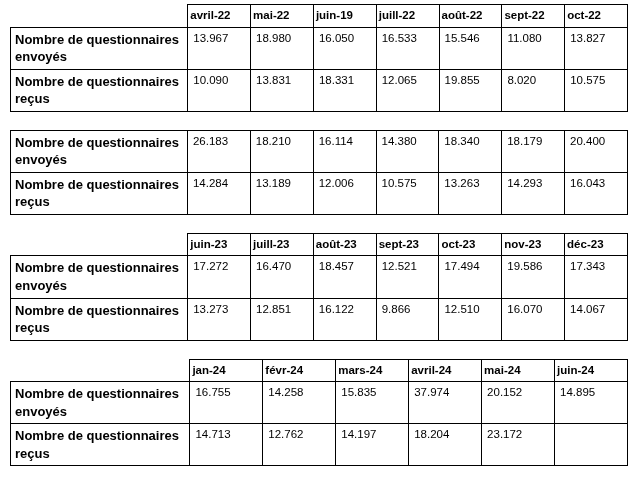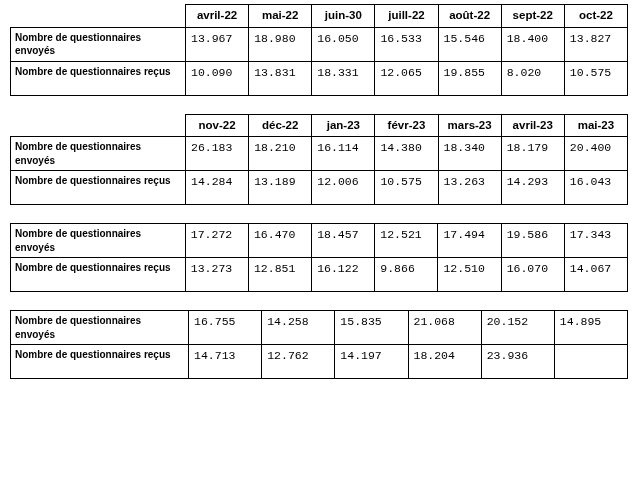--- a/index.html
+++ b/index.html
@@ -31,37 +31,35 @@
     font-size: 11.5px;
     padding: 3px 5px;
     vertical-align: top;
     line-height: 1.35;
     font-weight: normal;
     text-align: left;
   }
   
   table.qtable td.rowhead {
     font-weight: bold;
-    font-size: 10px;
+    font-size: 13px;
     padding-left: 4px;
     width: 172px;
   }
   table.qtable th.colhead {
     font-weight: bold;
-    text-align: center;
     font-size: 11.5px;
     padding: 3px 2px;
   }
   table.qtable td.corner {
     border: none;
     width: 172px;
   }
   table.qtable td.datacell {
     font-size: 11.5px;
-    font-family: Liberation Mono, monospace;
   }
   .t1 col.lbl, .t2 col.lbl, .t3 col.lbl { width: 172px; }
   .t1 col.dat, .t2 col.dat, .t3 col.dat { width: 64px; }
   .t4 col.lbl { width: 176px; }
   .t4 col.dat { width: 74px; }
   .rowbody { height: 34px; }
 </style>
 </head>
 <body>
 
@@ -76,34 +74,34 @@
         <col class="dat">
         <col class="dat">
         <col class="dat">
         <col class="dat">
     </colgroup>
     <tbody>
       <tr>
         <td class="corner"></td>
         <th class="colhead">avril-22</th>
         <th class="colhead">mai-22</th>
-        <th class="colhead">juin-30</th>
+        <th class="colhead">juin-19</th>
         <th class="colhead">juill-22</th>
         <th class="colhead">août-22</th>
         <th class="colhead">sept-22</th>
         <th class="colhead">oct-22</th>
       </tr>
       <tr class="rowbody">
         <td class="rowhead">Nombre de questionnaires envoyés</td>
         <td class="datacell">13.967</td>
         <td class="datacell">18.980</td>
         <td class="datacell">16.050</td>
         <td class="datacell">16.533</td>
         <td class="datacell">15.546</td>
-        <td class="datacell">18.400</td>
+        <td class="datacell">11.080</td>
         <td class="datacell">13.827</td>
       </tr>
       <tr class="rowbody">
         <td class="rowhead">Nombre de questionnaires reçus</td>
         <td class="datacell">10.090</td>
         <td class="datacell">13.831</td>
         <td class="datacell">18.331</td>
         <td class="datacell">12.065</td>
         <td class="datacell">19.855</td>
         <td class="datacell">8.020</td>
@@ -117,30 +115,20 @@
       <col class="lbl">
         <col class="dat">
         <col class="dat">
         <col class="dat">
         <col class="dat">
         <col class="dat">
         <col class="dat">
         <col class="dat">
     </colgroup>
     <tbody>
-      <tr>
-        <td class="corner"></td>
-        <th class="colhead">nov-22</th>
-        <th class="colhead">déc-22</th>
-        <th class="colhead">jan-23</th>
-        <th class="colhead">févr-23</th>
-        <th class="colhead">mars-23</th>
-        <th class="colhead">avril-23</th>
-        <th class="colhead">mai-23</th>
-      </tr>
       <tr class="rowbody">
         <td class="rowhead">Nombre de questionnaires envoyés</td>
         <td class="datacell">26.183</td>
         <td class="datacell">18.210</td>
         <td class="datacell">16.114</td>
         <td class="datacell">14.380</td>
         <td class="datacell">18.340</td>
         <td class="datacell">18.179</td>
         <td class="datacell">20.400</td>
       </tr>
@@ -162,20 +150,30 @@
       <col class="lbl">
         <col class="dat">
         <col class="dat">
         <col class="dat">
         <col class="dat">
         <col class="dat">
         <col class="dat">
         <col class="dat">
     </colgroup>
     <tbody>
+      <tr>
+        <td class="corner"></td>
+        <th class="colhead">juin-23</th>
+        <th class="colhead">juill-23</th>
+        <th class="colhead">août-23</th>
+        <th class="colhead">sept-23</th>
+        <th class="colhead">oct-23</th>
+        <th class="colhead">nov-23</th>
+        <th class="colhead">déc-23</th>
+      </tr>
       <tr class="rowbody">
         <td class="rowhead">Nombre de questionnaires envoyés</td>
         <td class="datacell">17.272</td>
         <td class="datacell">16.470</td>
         <td class="datacell">18.457</td>
         <td class="datacell">12.521</td>
         <td class="datacell">17.494</td>
         <td class="datacell">19.586</td>
         <td class="datacell">17.343</td>
       </tr>
@@ -196,34 +194,43 @@
     <colgroup>
       <col class="lbl">
         <col class="dat">
         <col class="dat">
         <col class="dat">
         <col class="dat">
         <col class="dat">
         <col class="dat">
     </colgroup>
     <tbody>
+      <tr>
+        <td class="corner"></td>
+        <th class="colhead">jan-24</th>
+        <th class="colhead">févr-24</th>
+        <th class="colhead">mars-24</th>
+        <th class="colhead">avril-24</th>
+        <th class="colhead">mai-24</th>
+        <th class="colhead">juin-24</th>
+      </tr>
       <tr class="rowbody">
         <td class="rowhead">Nombre de questionnaires envoyés</td>
         <td class="datacell">16.755</td>
         <td class="datacell">14.258</td>
         <td class="datacell">15.835</td>
-        <td class="datacell">21.068</td>
+        <td class="datacell">37.974</td>
         <td class="datacell">20.152</td>
         <td class="datacell">14.895</td>
       </tr>
       <tr class="rowbody">
         <td class="rowhead">Nombre de questionnaires reçus</td>
         <td class="datacell">14.713</td>
         <td class="datacell">12.762</td>
         <td class="datacell">14.197</td>
         <td class="datacell">18.204</td>
-        <td class="datacell">23.936</td>
+        <td class="datacell">23.172</td>
         <td class="datacell"></td>
       </tr>
     </tbody>
   </table>
 
 </div>
 
 </body></html>

